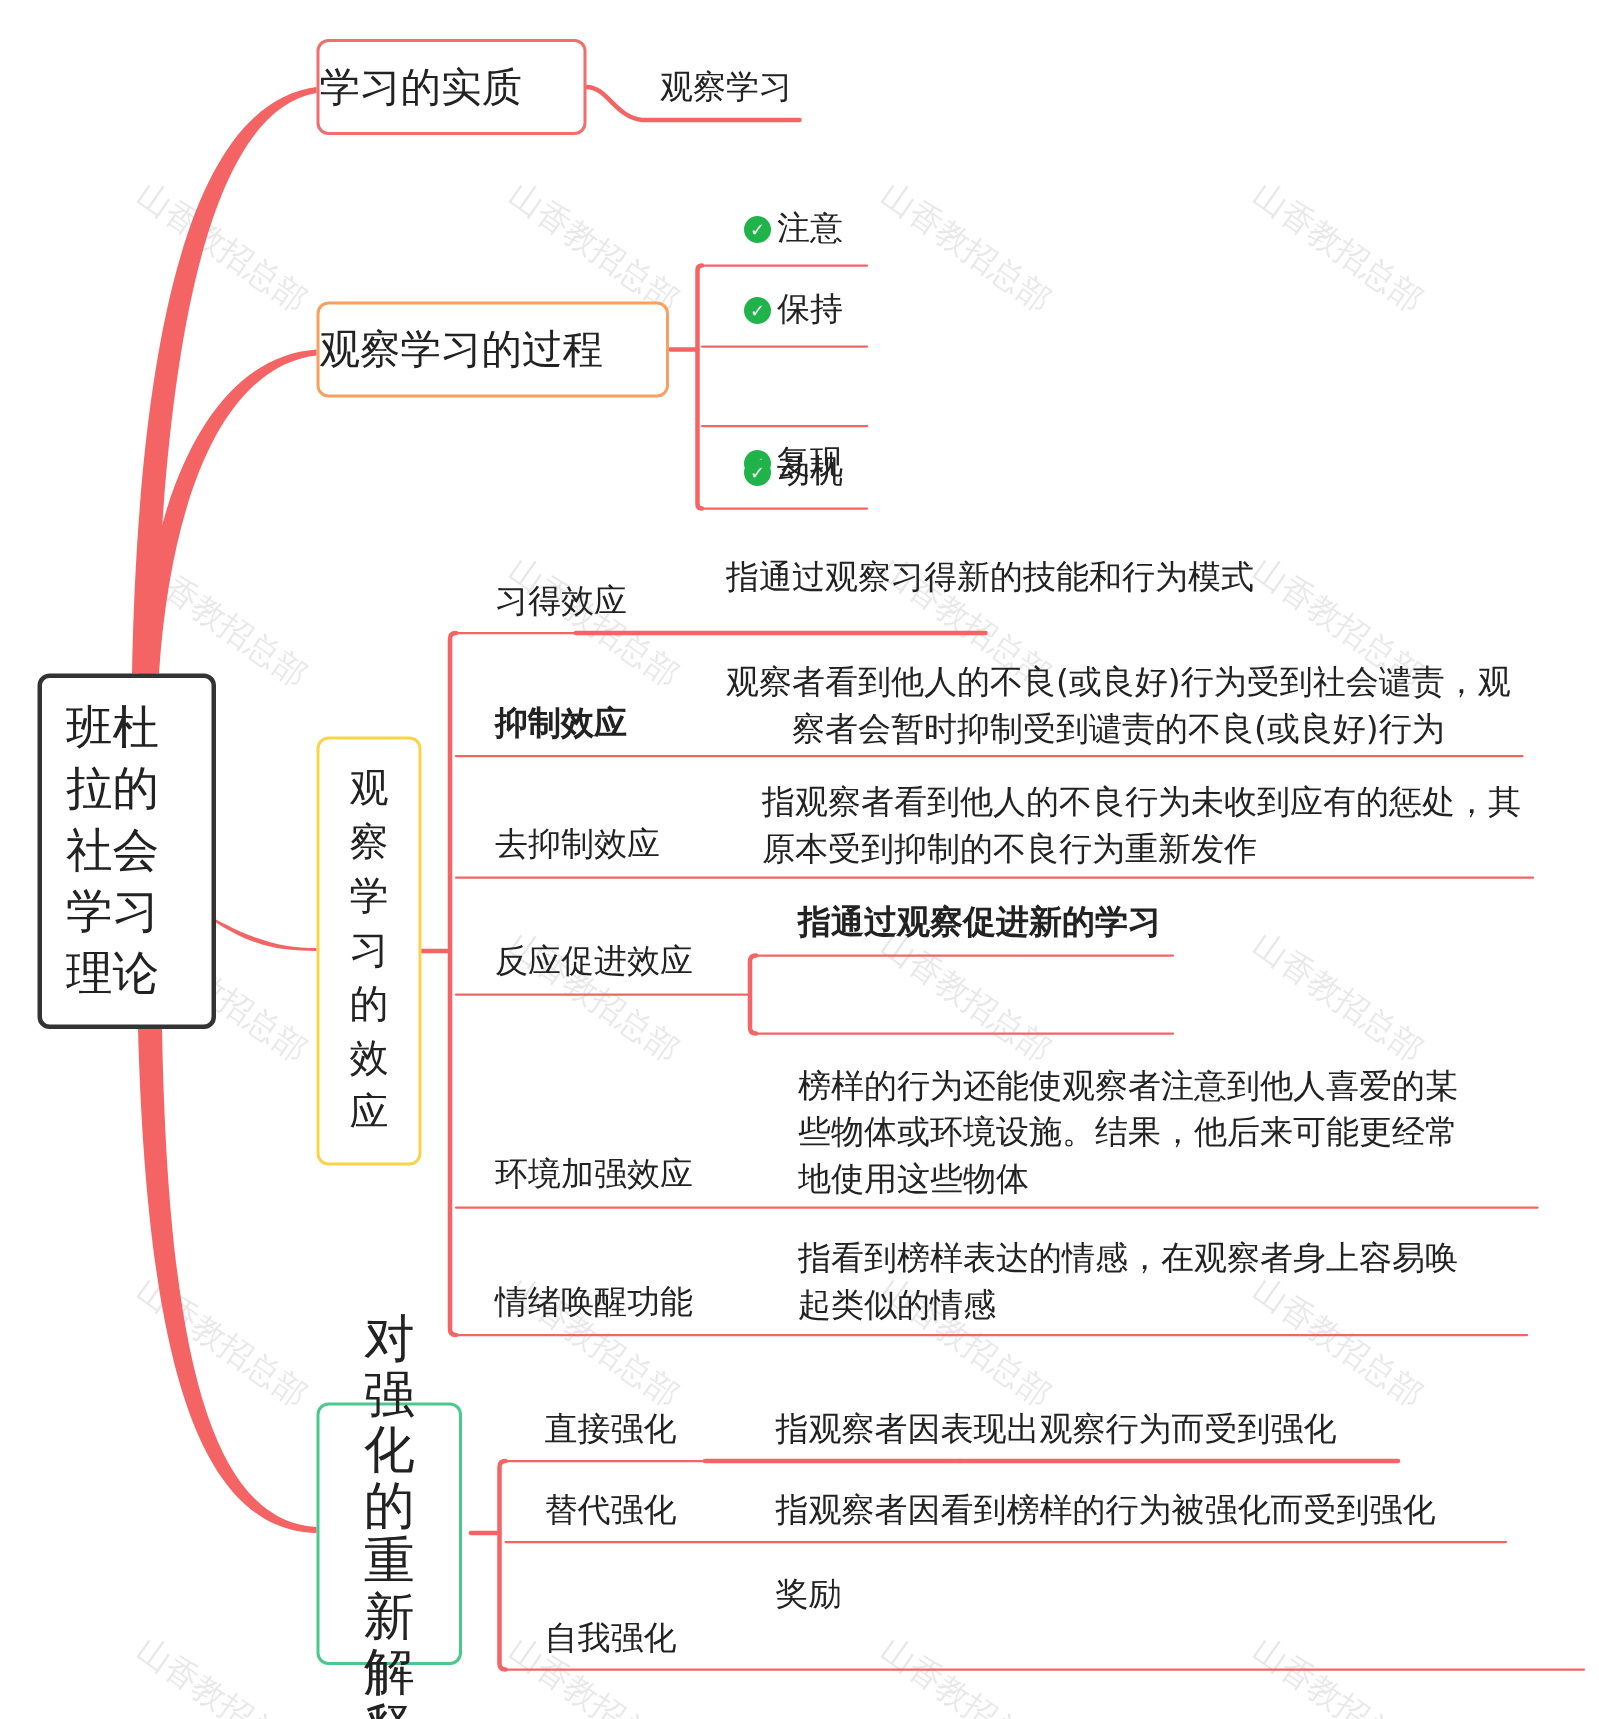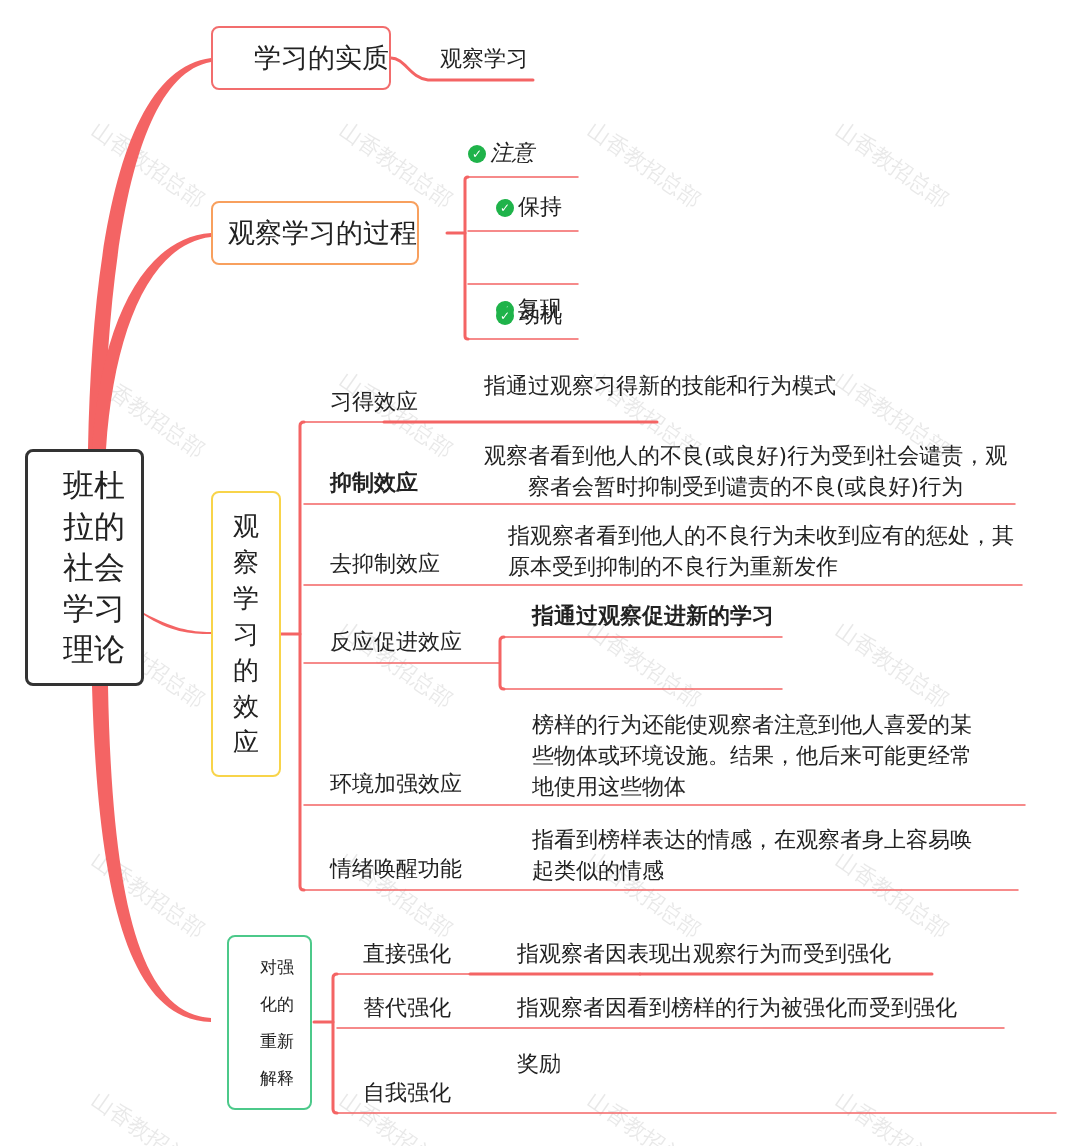--- a/index.html
+++ b/index.html
@@ -1,29 +1,29 @@
 <!DOCTYPE html>
 <html><head>
 <meta charset="utf-8">
 <style>
   html, body { margin: 0; padding: 0; background: #ffffff; }
   body { width: 1066px; height: 1146px; position: relative; overflow: hidden;
          font-family: "DejaVu Sans", "Liberation Sans", sans-serif; color: #222; }
   #canvas { position: absolute; left: 0; top: 0; width: 1066px; height: 1146px; }
   svg.lines { position: absolute; left: 0; top: 0; }
   .node { position: absolute; box-sizing: border-box; background: #fff; border-radius: 8px;
-          display: flex; align-items: center; justify-content: flex-end; text-align: center; }
+          display: flex; align-items: center; justify-content: flex-start; text-align: center; }
   .root { left: 25px; top: 449px; width: 119px; height: 237px; border: 3px solid #333;
           font-size: 31px; line-height: 41px; padding: 0 16px; }
   .b1 { left: 211px; top: 26px; width: 180px; height: 64px; border: 2px solid #f26d6d; font-size: 27px; }
-  .b2 { left: 211px; top: 201px; width: 208px; height: 64px; border: 2px solid #f8a05e; font-size: 27px; }
+  .b2 { left: 211px; top: 201px; width: 235px; height: 64px; border: 2px solid #f8a05e; font-size: 27px; }
   .b3 { left: 211px; top: 491px; width: 70px; height: 286px; border: 2px solid #f8d44a;
         font-size: 26px; line-height: 36px; padding: 0 20px; }
-  .b4 { left: 227px; top: 935px; width: 85px; height: 175px; border: 2px solid #4cc98a;
-        font-size: 17px; line-height: 37px; padding: 0 16px; }
+  .b4 { left: 211px; top: 935px; width: 97px; height: 175px; border: 2px solid #4cc98a;
+        font-size: 34px; line-height: 37px; padding: 0 16px; }
   .txt { position: absolute; font-size: 22px; line-height: 31px; white-space: nowrap; }
   .check { display: inline-block; width: 18px; height: 18px; border-radius: 50%; background: #1fb34a;
            color: #fff; font-size: 12px; line-height: 18px; text-align: center; vertical-align: 2px;
            margin-right: 4px; font-weight: bold; }
   .wm { position: absolute; font-size: 22px; color: rgba(0,0,0,0.09); transform: rotate(35deg);
         white-space: nowrap; pointer-events: none; }
 </style>
 </head>
 <body>
 
@@ -104,21 +104,21 @@
   </div>
 
   <div class="node b1">
     <span>学习的实质</span>
   </div>
   <div class="txt" style="left:440px;top:43px;">观察学习</div>
 
   <div class="node b2">
     <span>观察学习的过程</span>
   </div>
-  <div class="txt" style="left:468px;top:137px;font-style:italic;">
+  <div class="txt" style="left:496px;top:137px;">
     <span class="check">✓</span><span>注意</span>
   </div>
   <div class="txt" style="left:496px;top:191px;">
     <span class="check">✓</span><span>保持</span>
   </div>
   <div class="txt" style="left:496px;top:245px;margin-top:48px;">
     <span class="check">✓</span><span>复现</span>
   </div>
   <div class="txt" style="left:496px;top:299px;">
     <span class="check">✓</span><span>动机</span>

